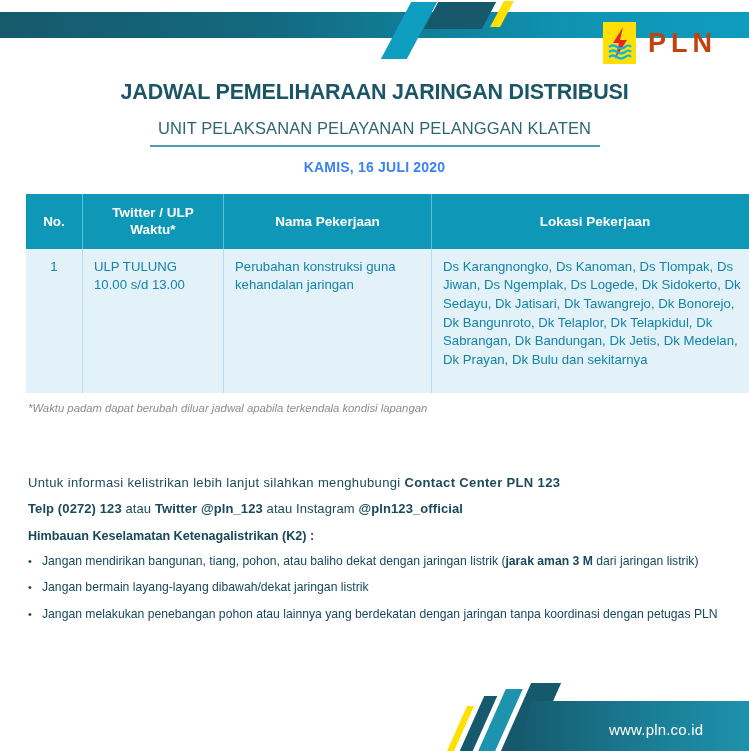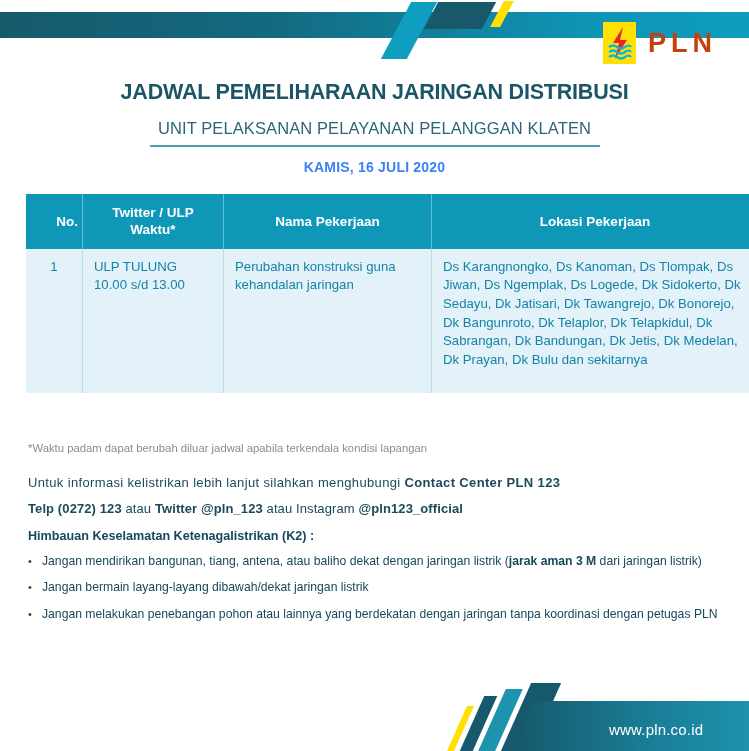--- a/index.html
+++ b/index.html
@@ -130,36 +130,36 @@
   #schedule-table td {
     background: #e2f2f8;
     color: #1583a8;
     font-size: 13.2px;
     padding: 9px 11px;
     border-right: 1px solid #b7dced;
     vertical-align: top;
     line-height: 1.42;
   }
   #schedule-table td:last-child { border-right: none; }
-  .col-no    { width: 48px;  text-align: right; }
+  .col-no    { width: 48px;  text-align: center; }
   .col-ulp   { width: 132px; }
   .col-nama  { width: 199px; }
   .col-lokasi{ width: 318px; }
   td.col-no  { text-align: center; }
   .cell-line-1 { display: block; }
   .cell-line-2 { display: block; }
   .row-tall td { height: 126px; }
 
   
   #footnote {
     position: absolute;
     top: 402px; left: 28px;
     font-size: 11.3px;
+    font-style: italic;
     color: #8c8c8c;
-    margin-top: 40px;
   }
 
   
   #contact-block {
     position: absolute;
     top: 475px; left: 28px;
     width: 700px;
     color: #1b4a5c;
   }
   #contact-line-1 {
@@ -315,21 +315,21 @@
   <div id="contact-line-2">
     <span class="b">Telp (0272) 123</span><span> atau </span><span class="b">Twitter @pln_123</span><span> atau Instagram </span><span class="b">@pln123_official</span>
   </div>
 </div>
 
 <div id="safety-block">
   <div id="safety-title">Himbauan Keselamatan Ketenagalistrikan (K2) :</div>
 
   <div class="safety-item">
     <span class="bullet">•</span>
-    <span class="safety-text"><span>Jangan mendirikan bangunan, tiang, antena, atau baliho dekat dengan jaringan listrik (</span><span class="b">jarak aman 3 M</span><span> dari jaringan listrik)</span></span>
+    <span class="safety-text"><span>Jangan mendirikan bangunan, tiang, pohon, atau baliho dekat dengan jaringan listrik (</span><span class="b">jarak aman 3 M</span><span> dari jaringan listrik)</span></span>
   </div>
 
   <div class="safety-item">
     <span class="bullet">•</span>
     <span class="safety-text">Jangan bermain layang-layang dibawah/dekat jaringan listrik</span>
   </div>
 
   <div class="safety-item">
     <span class="bullet">•</span>
     <span class="safety-text">Jangan melakukan penebangan pohon atau lainnya yang berdekatan dengan jaringan tanpa koordinasi dengan petugas PLN</span>

